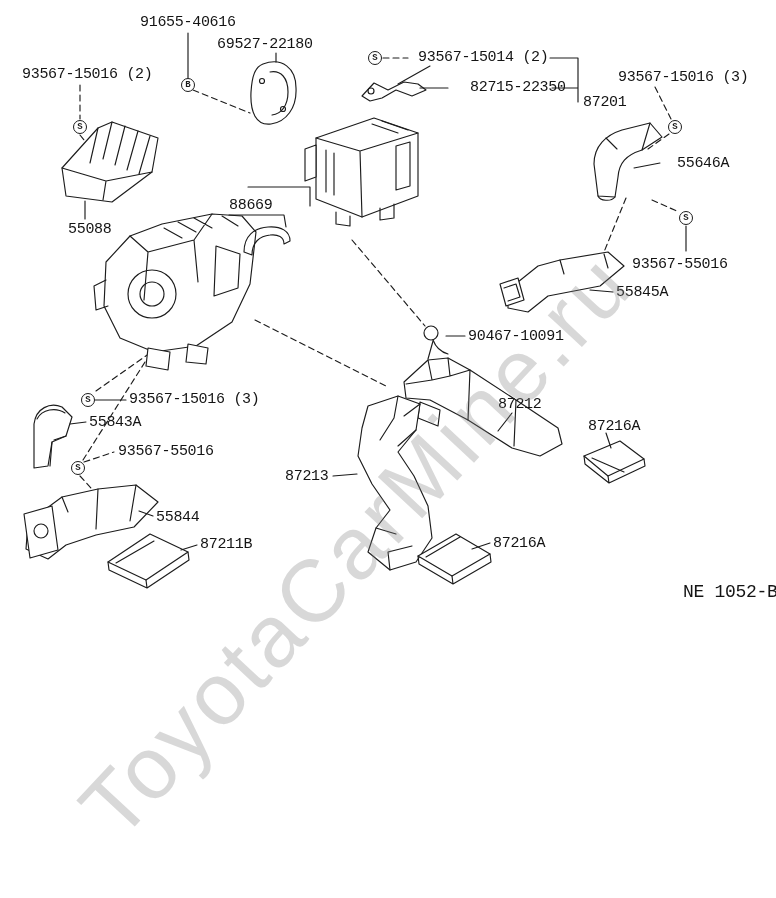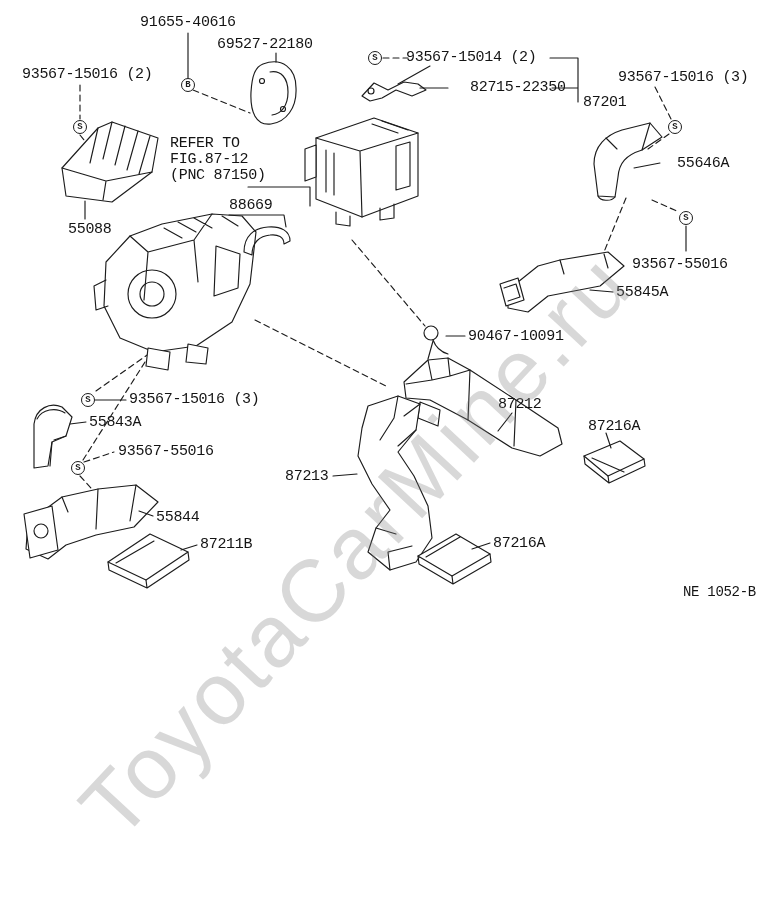--- a/index.html
+++ b/index.html
@@ -10,21 +10,21 @@
   svg.art{position:absolute;left:0;top:0;}
   svg.art path, svg.art circle{
     stroke:#1c1c1c;stroke-width:1.15;fill:none;stroke-linecap:round;stroke-linejoin:round;
   }
   svg.art .fill{fill:#ffffff;}
   svg.art .dash{stroke-dasharray:6 4;}
   .lbl{
     position:absolute;font-size:15px;line-height:16px;white-space:pre-line;
     color:#141414;letter-spacing:-0.3px;
   }
-  .lbl.small{font-size:14px;}
+  .lbl.small{font-size:18px;}
   .sym{
     position:absolute;width:14px;height:14px;border:1.4px solid #1c1c1c;border-radius:50%;
     background:#fff;display:flex;align-items:center;justify-content:center;
     font:700 9px "Liberation Mono",monospace;color:#1c1c1c;box-sizing:border-box;
   }
   .watermark{
     position:absolute;left:60px;top:788px;transform-origin:0 0;transform:rotate(-47deg);
     font-family:"Liberation Sans",sans-serif;font-size:88px;letter-spacing:4px;
     color:rgba(125,125,125,0.30);white-space:nowrap;pointer-events:none;
   }
@@ -130,44 +130,41 @@
       <path d="M108,562 L109,570 L147,588 L146,580 M188,552 L189,560 L147,588 M116,563 L154,541"></path>
     </g>
 
     <g>
       <path d="M188,33 L188,78 M276,53 L276,62 M430,66 L398,84 M550,58 L578,58 L578,102 M552,88 L578,88 M448,88 L420,88 M660,163 L634,168 M686,226 L686,251 M613,292 L590,290 M85,219 L85,201 M248,187 L310,187 L310,206 M229,215 L284,215 L286,227 M465,336 L446,336 M433,341 L428,359 M95,400 L126,400 M86,422 L70,424 M512,413 L498,431 M606,433 L611,448 M333,476 L357,474 M153,516 L139,511 M197,545 L181,550 M490,543 L472,549"></path>
     </g>
   </svg>
 
   <div class="lbl" style="left:140px;top:15px">91655-40616</div>
   <div class="lbl" style="left:217px;top:37px">69527-22180</div>
-  <div class="lbl" style="left:406px;top:50px">93567-15014 (2)</div>
+  <div class="lbl" style="left:418px;top:50px">93567-15014 (2)</div>
   <div class="lbl" style="left:470px;top:80px">82715-22350</div>
   <div class="lbl" style="left:583px;top:95px">87201</div>
   <div class="lbl" style="left:618px;top:70px">93567-15016 (3)</div>
   <div class="lbl" style="left:22px;top:67px">93567-15016 (2)</div>
   <div class="lbl" style="left:677px;top:156px">55646A</div>
   <div class="lbl" style="left:229px;top:198px">88669</div>
   <div class="lbl" style="left:68px;top:222px">55088</div>
   <div class="lbl" style="left:632px;top:257px">93567-55016</div>
   <div class="lbl" style="left:616px;top:285px">55845A</div>
   <div class="lbl" style="left:468px;top:329px">90467-10091</div>
   <div class="lbl" style="left:129px;top:392px">93567-15016 (3)</div>
   <div class="lbl" style="left:89px;top:415px">55843A</div>
   <div class="lbl" style="left:118px;top:444px">93567-55016</div>
   <div class="lbl" style="left:498px;top:397px">87212</div>
   <div class="lbl" style="left:588px;top:419px">87216A</div>
   <div class="lbl" style="left:285px;top:469px">87213</div>
   <div class="lbl" style="left:156px;top:510px">55844</div>
   <div class="lbl" style="left:200px;top:537px">87211B</div>
   <div class="lbl" style="left:493px;top:536px">87216A</div>
 
-  <div class="lbl" style="left:170px;top:136px">REFER TO
-FIG.87-12
-(PNC 87150)</div>
   <div class="lbl small" style="left:683px;top:584px">NE 1052-B</div>
 
   <div class="sym" style="left:181px;top:78px">B</div>
   <div class="sym" style="left:73px;top:120px">S</div>
   <div class="sym" style="left:368px;top:51px">S</div>
   <div class="sym" style="left:668px;top:120px">S</div>
   <div class="sym" style="left:679px;top:211px">S</div>
   <div class="sym" style="left:81px;top:393px">S</div>
   <div class="sym" style="left:71px;top:461px">S</div>
 

